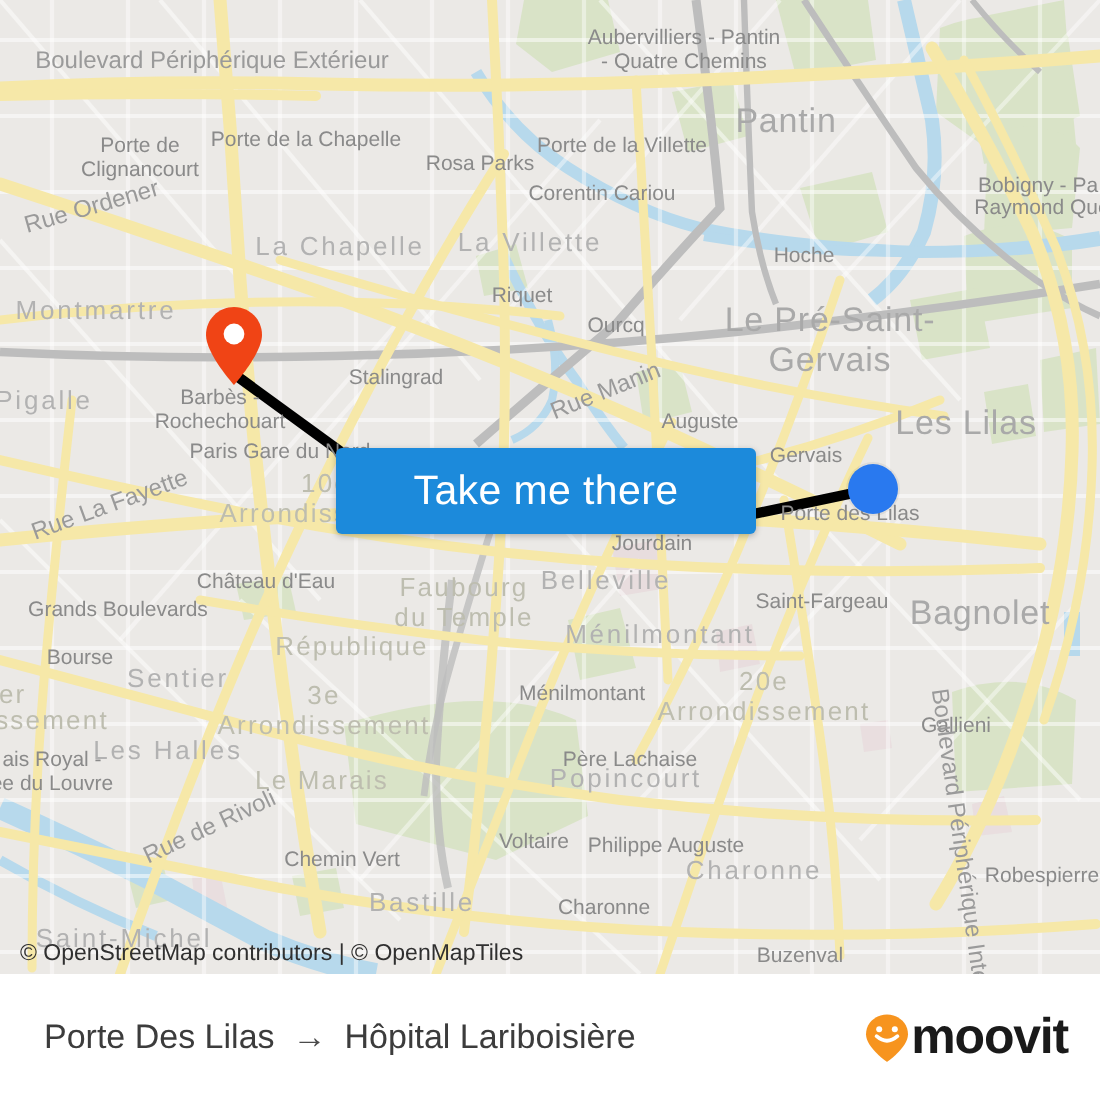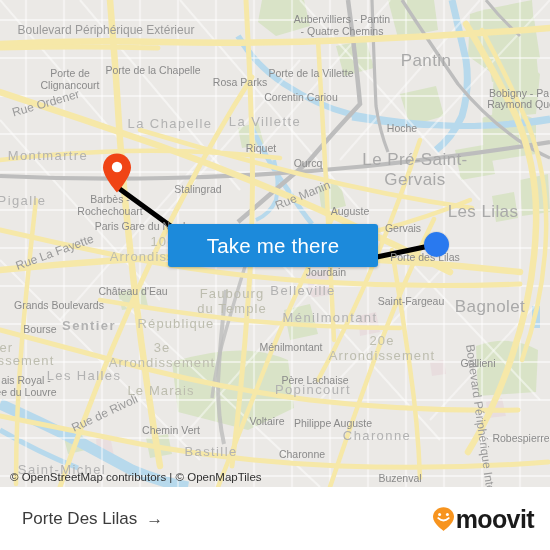--- a/index.html
+++ b/index.html
@@ -185,21 +185,21 @@
 
       <g id="route">
         <path d="M117 187 L176 230" stroke="#000000" stroke-width="5.2" fill="none" stroke-linecap="round"></path>
         <path d="M372 258 L434 245" stroke="#000000" stroke-width="5.2" fill="none" stroke-linecap="round"></path>
       </g>
     </svg>
 
     <div id="label-layer">
         <div class="lbl road" style="left: 106px; top: 31px;">Boulevard Périphérique Extérieur</div>
         <div class="lbl stop" style="left: 342px; top: 25px;">Aubervilliers - Pantin<br>- Quatre Chemins</div>
-        <div class="lbl city" style="left: 402px; top: 61px; padding-left: 48px;">Pantin</div>
+        <div class="lbl city" style="left: 393px; top: 61px;">Pantin</div>
         <div class="lbl stop" style="left: 153px; top: 70px;">Porte de la Chapelle</div>
         <div class="lbl stop" style="left: 70px; top: 79px;">Porte de<br>Clignancourt</div>
         <div class="lbl stop" style="left: 240px; top: 82px;">Rosa Parks</div>
         <div class="lbl stop" style="left: 311px; top: 73px;">Porte de la Villette</div>
         <div class="lbl stop" style="left: 519px; top: 93px;">Bobigny - Pa</div>
         <div class="lbl road" style="left: 46px; top: 104px; transform: translate(-50%, -50%) rotate(-16deg);">Rue Ordener</div>
         <div class="lbl stop" style="left: 301px; top: 97px;">Corentin Cariou</div>
         <div class="lbl stop" style="left: 521px; top: 104px;">Raymond Que</div>
         <div class="lbl hood" style="left: 170px; top: 124px;">La Chapelle</div>
         <div class="lbl hood" style="left: 265px; top: 122px;">La Villette</div>
@@ -221,21 +221,21 @@
         <div class="lbl stop" style="left: 425px; top: 257px;">Porte des Lilas</div>
         <div class="lbl arr" style="left: 163px; top: 250px;">10e<br>Arrondissement</div>
         <div class="lbl stop" style="left: 326px; top: 272px;">Jourdain</div>
         <div class="lbl hood" style="left: 303px; top: 291px;">Belleville</div>
         <div class="lbl stop" style="left: 133px; top: 291px;">Château d'Eau</div>
         <div class="lbl arr" style="left: 232px; top: 302px;">Faubourg<br>du Temple</div>
         <div class="lbl stop" style="left: 411px; top: 301px;">Saint-Fargeau</div>
         <div class="lbl city" style="left: 490px; top: 307px;">Bagnolet</div>
         <div class="lbl stop" style="left: 59px; top: 305px;">Grands Boulevards</div>
         <div class="lbl hood" style="left: 330px; top: 318px;">Ménilmontant</div>
-        <div class="lbl hood" style="left: 89px; top: 326px; font-weight: bold;">Sentier</div>
+        <div class="lbl hood" style="left: 89px; top: 340px;">Sentier</div>
         <div class="lbl arr" style="left: 176px; top: 324px;">République</div>
         <div class="lbl stop" style="left: 40px; top: 329px;">Bourse</div>
         <div class="lbl stop" style="left: 291px; top: 347px;">Ménilmontant</div>
         <div class="lbl arr" style="left: 4px; top: 348px;">ter</div>
         <div class="lbl arr" style="left: 382px; top: 349px;">20e<br>Arrondissement</div>
         <div class="lbl stop" style="left: 478px; top: 363px;">Gallieni</div>
         <div class="lbl arr" style="left: 162px; top: 356px;">3e<br>Arrondissement</div>
         <div class="lbl arr" style="left: 24px; top: 361px;">issement</div>
         <div class="lbl hood" style="left: 84px; top: 376px;">Les Halles</div>
         <div class="lbl stop" style="left: 315px; top: 380px;">Père Lachaise</div>
@@ -271,20 +271,21 @@
 
     <div id="cta">
       <span>Take me there</span>
     </div>
   </div>
 
   <div id="footer">
     <div id="trip">
       <span>Porte Des Lilas</span>
       <span class="arrow">→</span>
+      <span>Hôpital Lariboisière</span>
     </div>
 
     <div id="brand">
       <svg width="23" height="25" viewBox="0 0 23 25">
         <path d="M11.5 0.8 C5.6 0.8 1 5.1 1 10.6 C1 17.3 11.5 24.4 11.5 24.4 C11.5 24.4 22 17.3 22 10.6 C22 5.1 17.4 0.8 11.5 0.8 Z" fill="#f7941e"></path>
         <circle cx="7.6" cy="8.1" r="1.5" fill="#ffffff"></circle>
         <circle cx="15.4" cy="8.1" r="1.5" fill="#ffffff"></circle>
         <path d="M6.3 11.6 q5.2 4.6 10.4 0" fill="none" stroke="#ffffff" stroke-width="1.9" stroke-linecap="round"></path>
       </svg>
       <span class="word">moovit</span>

